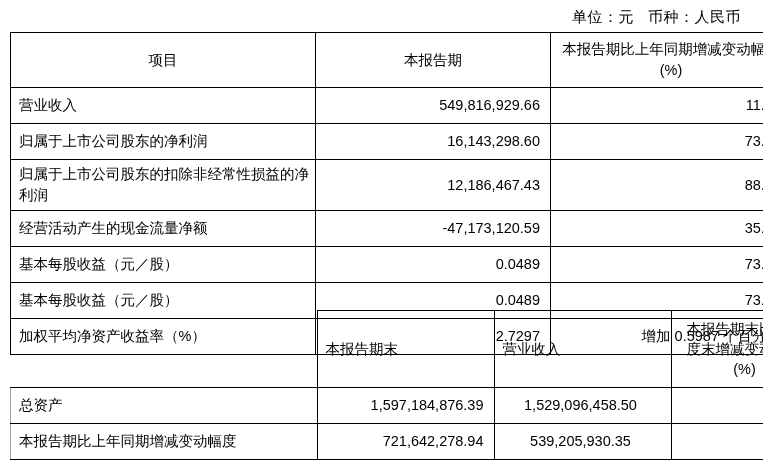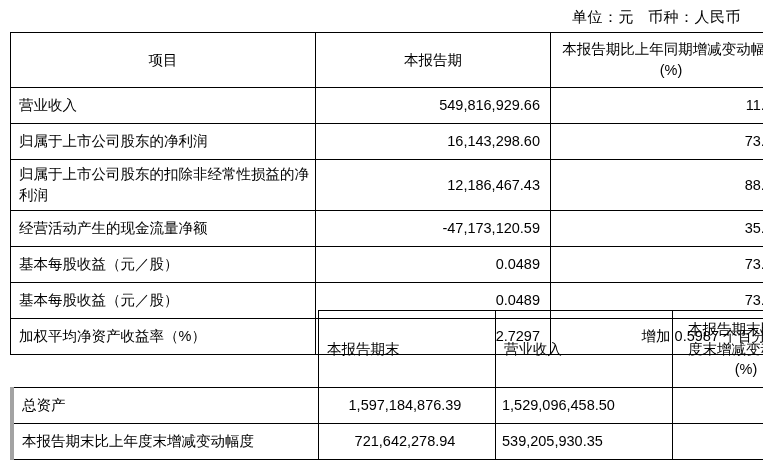--- a/index.html
+++ b/index.html
@@ -95,33 +95,33 @@
     font-size: 14.5px;
     font-weight: normal;
     padding: 4px 6px;
     vertical-align: middle;
     line-height: 1.4;
   }
   .tbl-bottom .b-item {
     width: 292px;
     text-align: left;
     padding-left: 8px;
-    border-left: 4px solid #a3a3a3;
+    border-left: 1px solid #a3a3a3;
   }
   .tbl-bottom .b-item.blank {
     border: none;
   }
   .tbl-bottom .b-cur {
     width: 160px;
-    text-align: center;
+    text-align: right;
     padding-right: 10px;
   }
   .tbl-bottom .b-prev {
     width: 160px;
-    text-align: left;
+    text-align: center;
     padding-right: 10px;
   }
   .tbl-bottom .b-chg {
     width: 130px;
     text-align: right;
     padding-right: 10px;
   }
   .tbl-bottom .hdr {
     text-align: left;
     padding: 6px 8px;
@@ -205,21 +205,21 @@
       </tr>
 
       <tr class="b-row">
         <td class="b-item">总资产</td>
         <td class="b-cur">1,597,184,876.39</td>
         <td class="b-prev">1,529,096,458.50</td>
         <td class="b-chg">4.45</td>
       </tr>
 
       <tr class="b-row">
-        <td class="b-item">本报告期末比上年度末增减变动幅度</td>
+        <td class="b-item">本报告期比上年同期增减变动幅度</td>
         <td class="b-cur">721,642,278.94</td>
         <td class="b-prev">539,205,930.35</td>
         <td class="b-chg">2.39</td>
       </tr>
     </tbody>
   </table>
 
 </div>
 
 </body></html>

